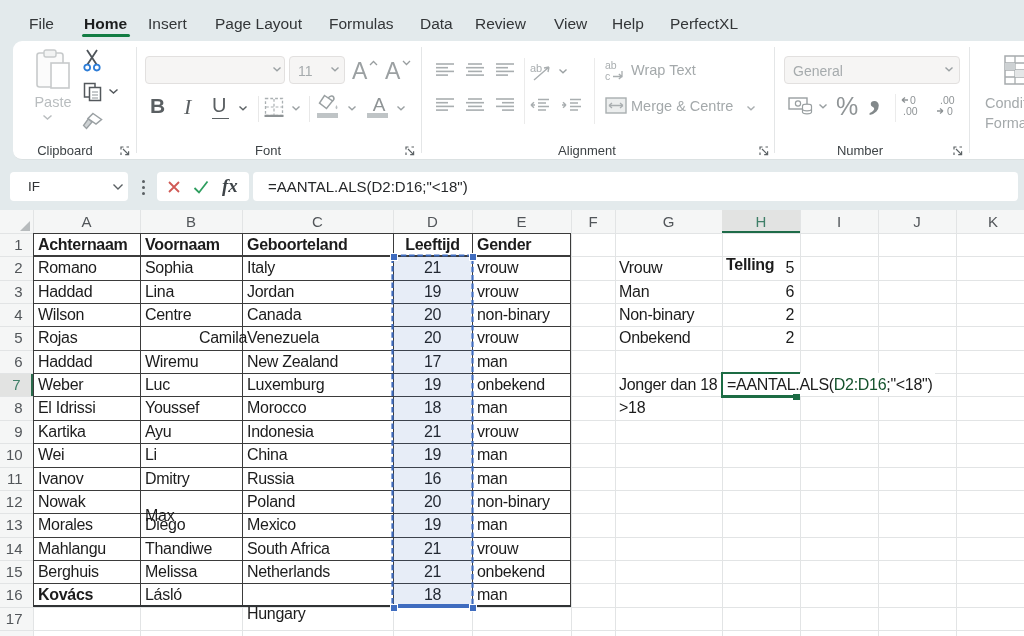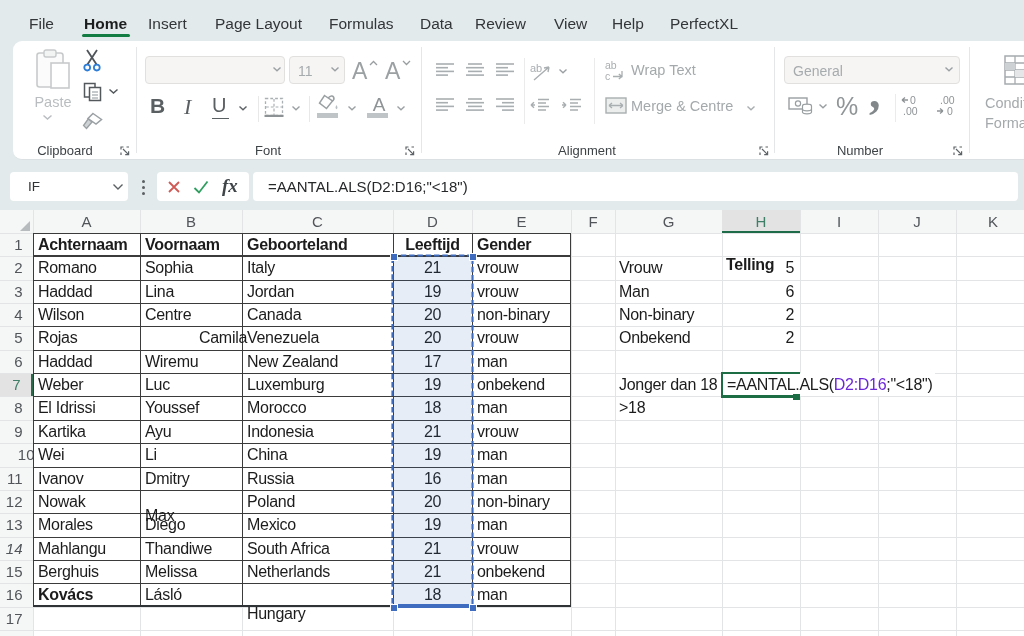--- a/index.html
+++ b/index.html
@@ -281,25 +281,25 @@
 <div style="position:absolute;left:722px;top:210px;width:78px;height:23px;background:#e2e3e2;border-bottom:2.5px solid #1e6b49;box-sizing:border-box;line-height:23px;text-align:center;color:#3f7f68;font-size:15px;">H</div>
 <div class="gl" style="position:absolute;left:0px;top:234.0px;width:33px;height:22.35px;line-height:22.35px;text-align:right;padding-right:10.5px;box-sizing:border-box;">1</div>
 <div class="gl" style="position:absolute;left:0px;top:257.35px;width:33px;height:22.35px;line-height:22.35px;text-align:right;padding-right:10.5px;box-sizing:border-box;">2</div>
 <div class="gl" style="position:absolute;left:0px;top:280.7px;width:33px;height:22.35px;line-height:22.35px;text-align:right;padding-right:10.5px;box-sizing:border-box;">3</div>
 <div class="gl" style="position:absolute;left:0px;top:304.05px;width:33px;height:22.35px;line-height:22.35px;text-align:right;padding-right:10.5px;box-sizing:border-box;">4</div>
 <div class="gl" style="position:absolute;left:0px;top:327.4px;width:33px;height:22.35px;line-height:22.35px;text-align:right;padding-right:10.5px;box-sizing:border-box;">5</div>
 <div class="gl" style="position:absolute;left:0px;top:350.75px;width:33px;height:22.35px;line-height:22.35px;text-align:right;padding-right:10.5px;box-sizing:border-box;">6</div>
 <div class="gl" style="position:absolute;left:0px;top:374.1px;width:33px;height:22.35px;background:#e2e3e2;border-right:2.5px solid #2a6b4c;box-sizing:border-box;color:#3f7f68;line-height:22.35px;text-align:right;padding-right:10.5px;box-sizing:border-box;">7</div>
 <div class="gl" style="position:absolute;left:0px;top:397.45000000000005px;width:33px;height:22.35px;line-height:22.35px;text-align:right;padding-right:10.5px;box-sizing:border-box;">8</div>
 <div class="gl" style="position:absolute;left:0px;top:420.8px;width:33px;height:22.35px;line-height:22.35px;text-align:right;padding-right:10.5px;box-sizing:border-box;">9</div>
-<div class="gl" style="position:absolute;left:12px;top:444.15px;width:33px;height:22.35px;line-height:22.35px;text-align:right;padding-right:10.5px;box-sizing:border-box;">10</div>
+<div class="gl" style="position:absolute;left:6px;top:444.15px;width:33px;height:22.35px;line-height:22.35px;padding-right:10.5px;box-sizing:border-box;">10</div>
 <div class="gl" style="position:absolute;left:0px;top:467.5px;width:33px;height:22.35px;line-height:22.35px;text-align:right;padding-right:10.5px;box-sizing:border-box;">11</div>
 <div class="gl" style="position:absolute;left:0px;top:490.85px;width:33px;height:22.35px;line-height:22.35px;text-align:right;padding-right:10.5px;box-sizing:border-box;">12</div>
 <div class="gl" style="position:absolute;left:0px;top:514.2px;width:33px;height:22.35px;line-height:22.35px;text-align:right;padding-right:10.5px;box-sizing:border-box;">13</div>
-<div class="gl" style="position:absolute;left:0px;top:537.55px;width:33px;height:22.35px;line-height:22.35px;text-align:right;padding-right:10.5px;box-sizing:border-box;font-style:italic;">14</div>
+<div class="gl" style="position:absolute;left:0px;top:537.55px;width:33px;height:22.35px;line-height:22.35px;text-align:right;padding-right:10.5px;box-sizing:border-box;">14</div>
 <div class="gl" style="position:absolute;left:0px;top:560.9000000000001px;width:33px;height:22.35px;line-height:22.35px;text-align:right;padding-right:10.5px;box-sizing:border-box;">15</div>
 <div class="gl" style="position:absolute;left:0px;top:584.25px;width:33px;height:22.35px;line-height:22.35px;text-align:right;padding-right:10.5px;box-sizing:border-box;">16</div>
 <div class="gl" style="position:absolute;left:0px;top:607.6px;width:33px;height:22.35px;line-height:22.35px;text-align:right;padding-right:10.5px;box-sizing:border-box;">17</div>
 <div style="position:absolute;left:33px;top:233px;width:538px;height:373.6px;background:#fff;border:1.5px solid #3b3b3b;box-sizing:border-box;"></div>
 <div style="position:absolute;left:140px;top:233px;width:1px;height:373.6px;background:#3b3b3b;"></div>
 <div style="position:absolute;left:242px;top:233px;width:1px;height:373.6px;background:#3b3b3b;"></div>
 <div style="position:absolute;left:393px;top:233px;width:1px;height:373.6px;background:#3b3b3b;"></div>
 <div style="position:absolute;left:472px;top:233px;width:1px;height:373.6px;background:#3b3b3b;"></div>
 <div style="position:absolute;left:33px;top:255.35000000000002px;width:538px;height:2px;background:#3b3b3b;"></div>
 <div style="position:absolute;left:33px;top:279.7px;width:538px;height:1px;background:#3b3b3b;"></div>
@@ -416,12 +416,12 @@
 <div class="cell" style="position:absolute;left:619px;top:326.4px;width:100px;height:23.35px;line-height:24.35px;">Onbekend</div>
 <div class="cell" style="position:absolute;left:722px;top:326.4px;width:72px;height:23.35px;line-height:24.35px;text-align:right;">2</div>
 <div class="cell" style="position:absolute;left:726px;top:233.0px;width:90px;height:23.35px;font-weight:bold;line-height:24.35px;margin-top:20px;">Telling</div>
 <div class="cell" style="position:absolute;left:619px;top:373.1px;width:110px;height:23.35px;line-height:24.35px;">Jonger dan 18</div>
 <div class="cell" style="position:absolute;left:619px;top:396.45000000000005px;width:60px;height:23.35px;line-height:24.35px;">&gt;18</div>
 <div style="position:absolute;left:722px;top:373.1px;width:213px;height:23.35px;background:#fff;"></div>
 <div style="position:absolute;left:721px;top:371.90000000000003px;width:2.2px;height:25.75px;background:#1c6c44;"></div>
 <div style="position:absolute;left:721px;top:371.90000000000003px;width:79px;height:2.2px;background:#1c6c44;"></div>
 <div style="position:absolute;left:721px;top:395.45000000000005px;width:72px;height:2.2px;background:#1c6c44;"></div>
 <div style="position:absolute;left:793px;top:393.65000000000003px;width:7px;height:6px;background:#1c6c44;"></div>
-<div style="position:absolute;left:727px;top:373.1px;width:210px;height:23.35px;font-size:16px;letter-spacing:-0.3px;line-height:24.35px;white-space:nowrap;color:#1c1c1c;">=AANTAL.ALS(<span style="color:#6d28d9">D2:D16</span>;"&lt;18")</div>
+<div style="position:absolute;left:727px;top:373.1px;width:210px;height:23.35px;font-size:16px;letter-spacing:-0.3px;line-height:24.35px;white-space:nowrap;color:#1c1c1c;">=AANTAL.ALS(<span style="color:#14532d">D2:D16</span>;"&lt;18")</div>
 </body></html>

